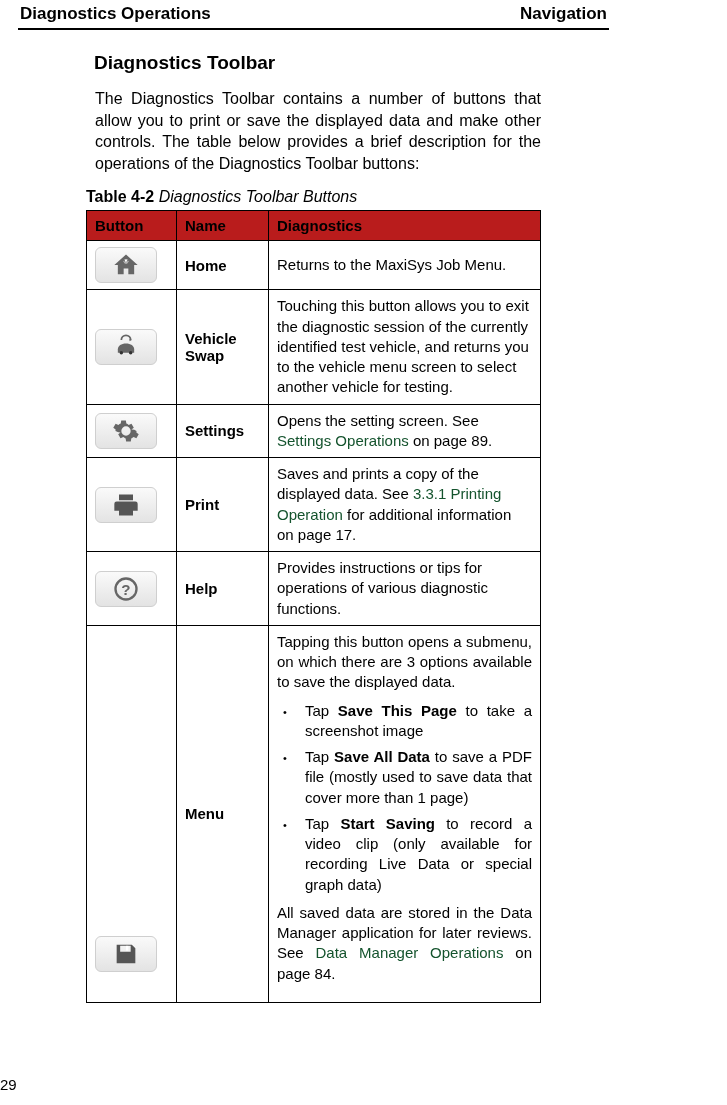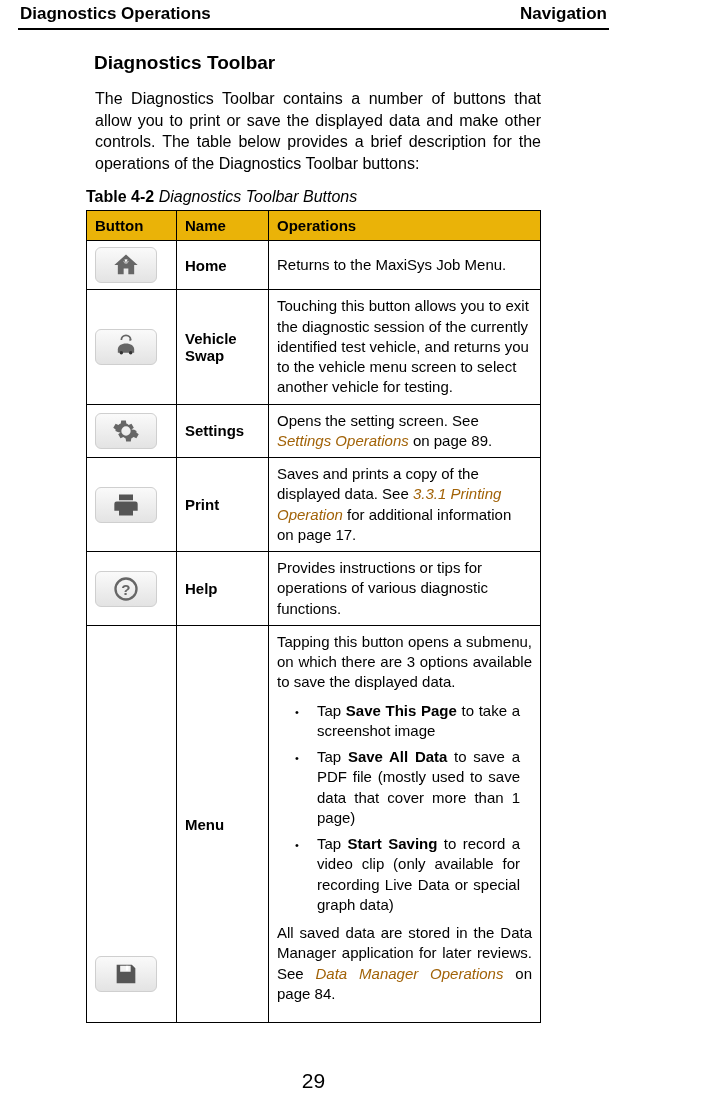--- a/index.html
+++ b/index.html
@@ -60,47 +60,47 @@
       border-collapse: collapse;
       font-size: 15px;
     }
     table.dtable th, table.dtable td {
       border: 1px solid #000;
       padding: 6px 8px;
       vertical-align: middle;
       text-align: left;
     }
     table.dtable th {
-      background: #eab308;
+      background: #b91c1c;
       font-weight: bold;
     }
     .col-btn { width: 90px; text-align:center;}
     .col-name { width: 92px; }
     .name-cell { font-weight: bold; }
     .desc-cell { text-align: justify; line-height: 1.35; }
     .desc-cell p { margin: 0 0 8px 0; text-align: justify; }
     .desc-cell p:last-child { margin-bottom: 12px; }
     .desc-cell ul { margin: 4px 0 8px 0; padding-left: 24px; list-style: none; }
-    .desc-cell ul li { position: relative; padding-left: 4px; margin: 6px 12px; text-align: justify; }
+    .desc-cell ul li { position: relative; padding-left: 4px; margin: 6px 0; text-align: justify; }
     .desc-cell ul li::before {
       content: "•";
       position: absolute;
       left: -18px;
       top: 4px;
       font-size: 11px;
     }
     .bold-inline { font-weight: bold; }
-    .link-italic { color: #a16207; font-style: italic; }
+    .link-italic { color: #14532d; }
     .page-number {
       position: absolute;
       bottom: 12px;
       left: 0;
       width: 100%;
-      text-align: center;
-      font-size: 21px;
+      text-align: left;
+      font-size: 15px;
     }
     
     .icon-box {
       display: inline-flex;
       align-items: center;
       justify-content: center;
       width: 62px;
       height: 36px;
       border-radius: 6px;
       background: linear-gradient(#fafafa, #e3e3e3);
@@ -129,21 +129,21 @@
     <div class="table-caption-wrap">
       <span class="table-caption-label">Table 4-2</span>
       <span class="table-caption-text">Diagnostics Toolbar Buttons</span>
     </div>
 
     <table class="dtable">
       <thead>
         <tr>
           <th class="col-btn">Button</th>
           <th class="col-name">Name</th>
-          <th>Operations</th>
+          <th>Diagnostics</th>
         </tr>
       </thead>
       <tbody>
 
         <tr>
           <td class="col-btn">
             <span class="icon-box">
               <svg viewBox="0 0 24 24">
                   <path fill="#666" d="M12 3 2 12h3v8h5v-5h4v5h5v-8h3z"></path>
                   <circle cx="12" cy="9" r="2" fill="#fff"></circle>

